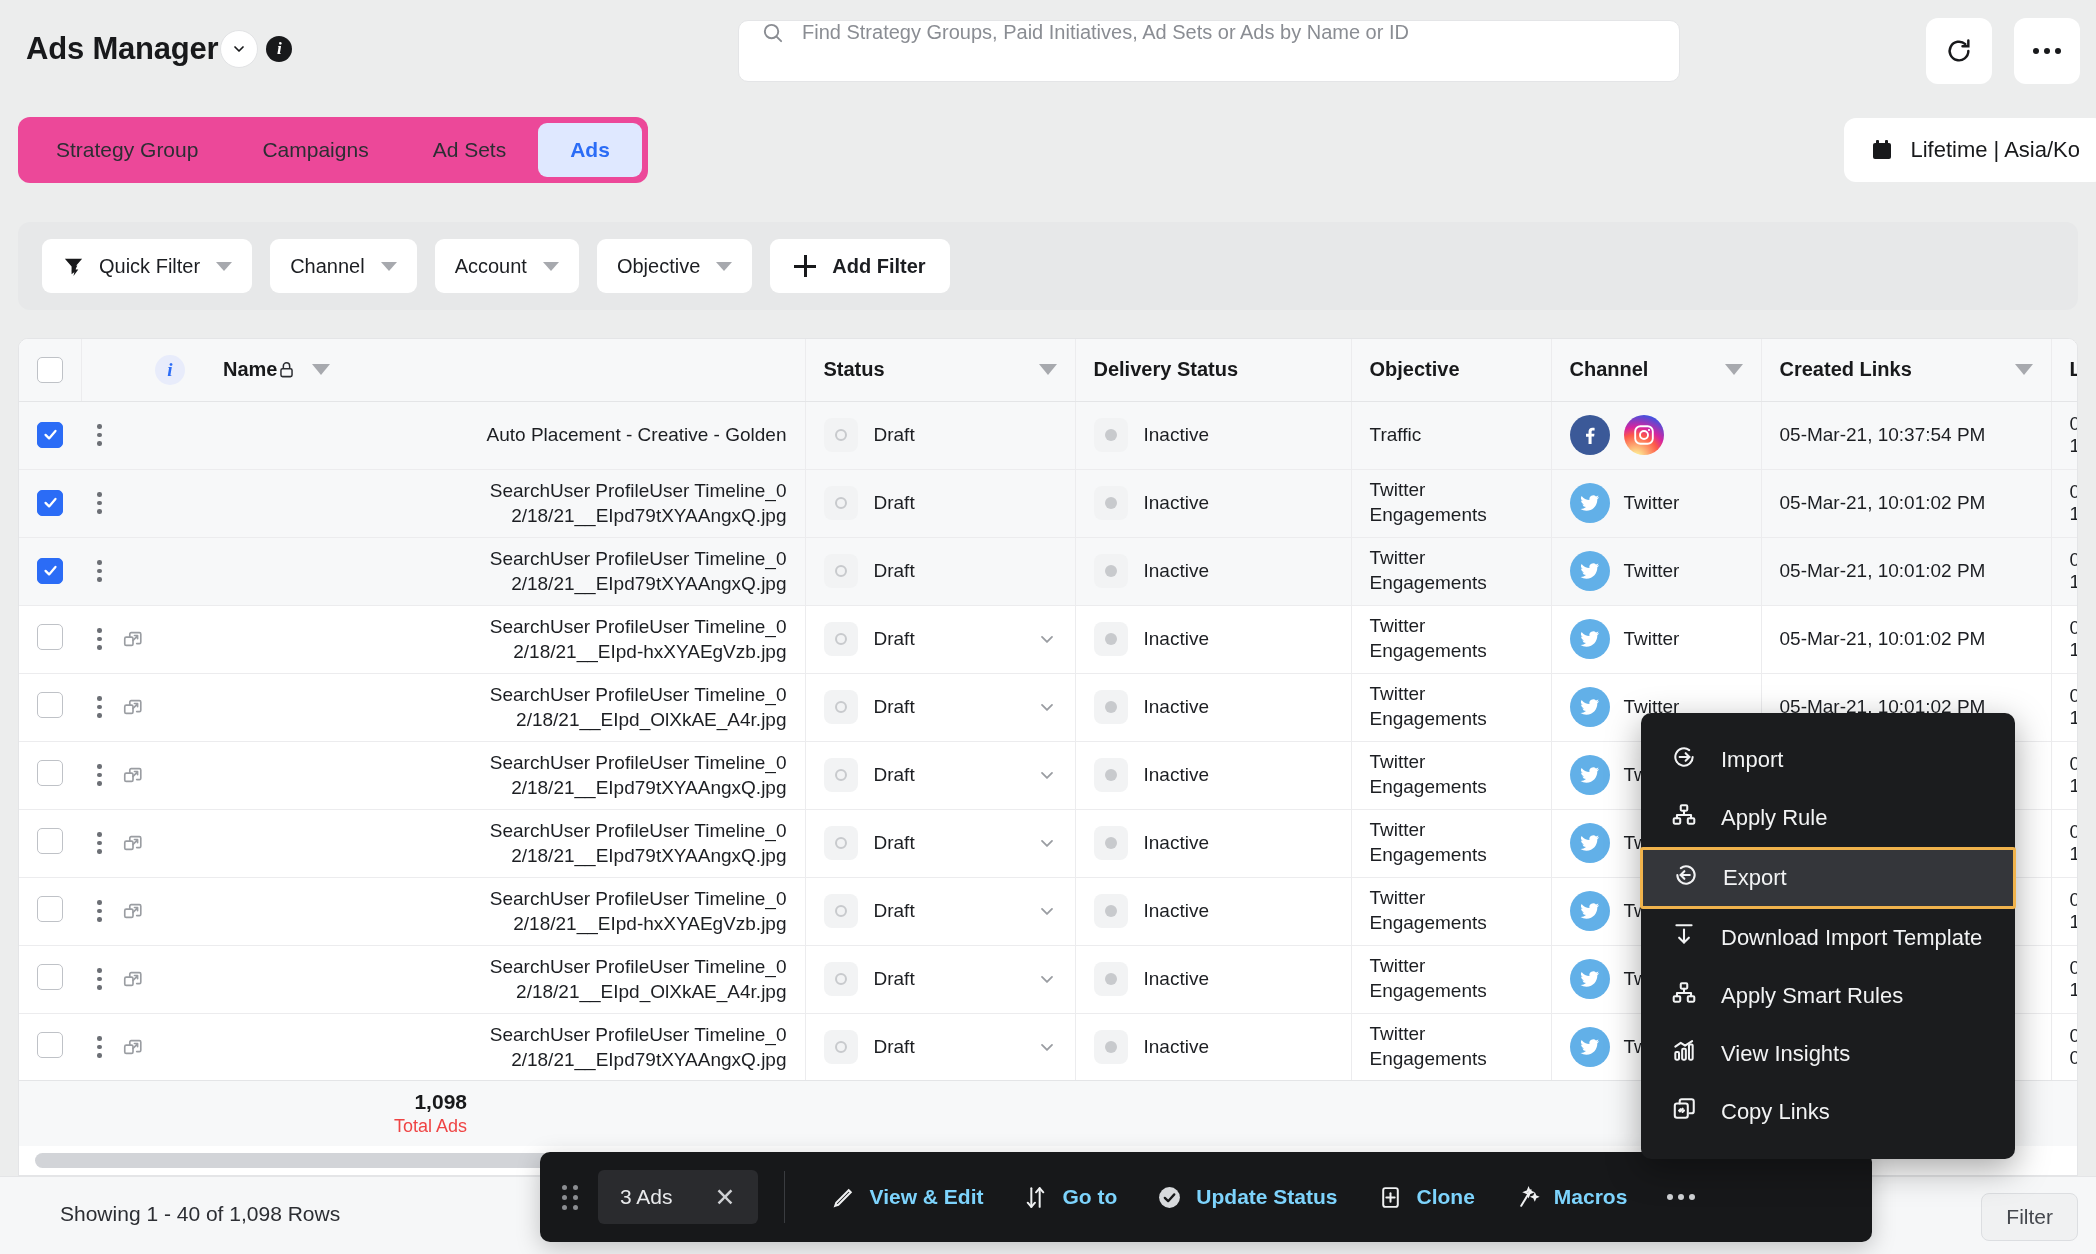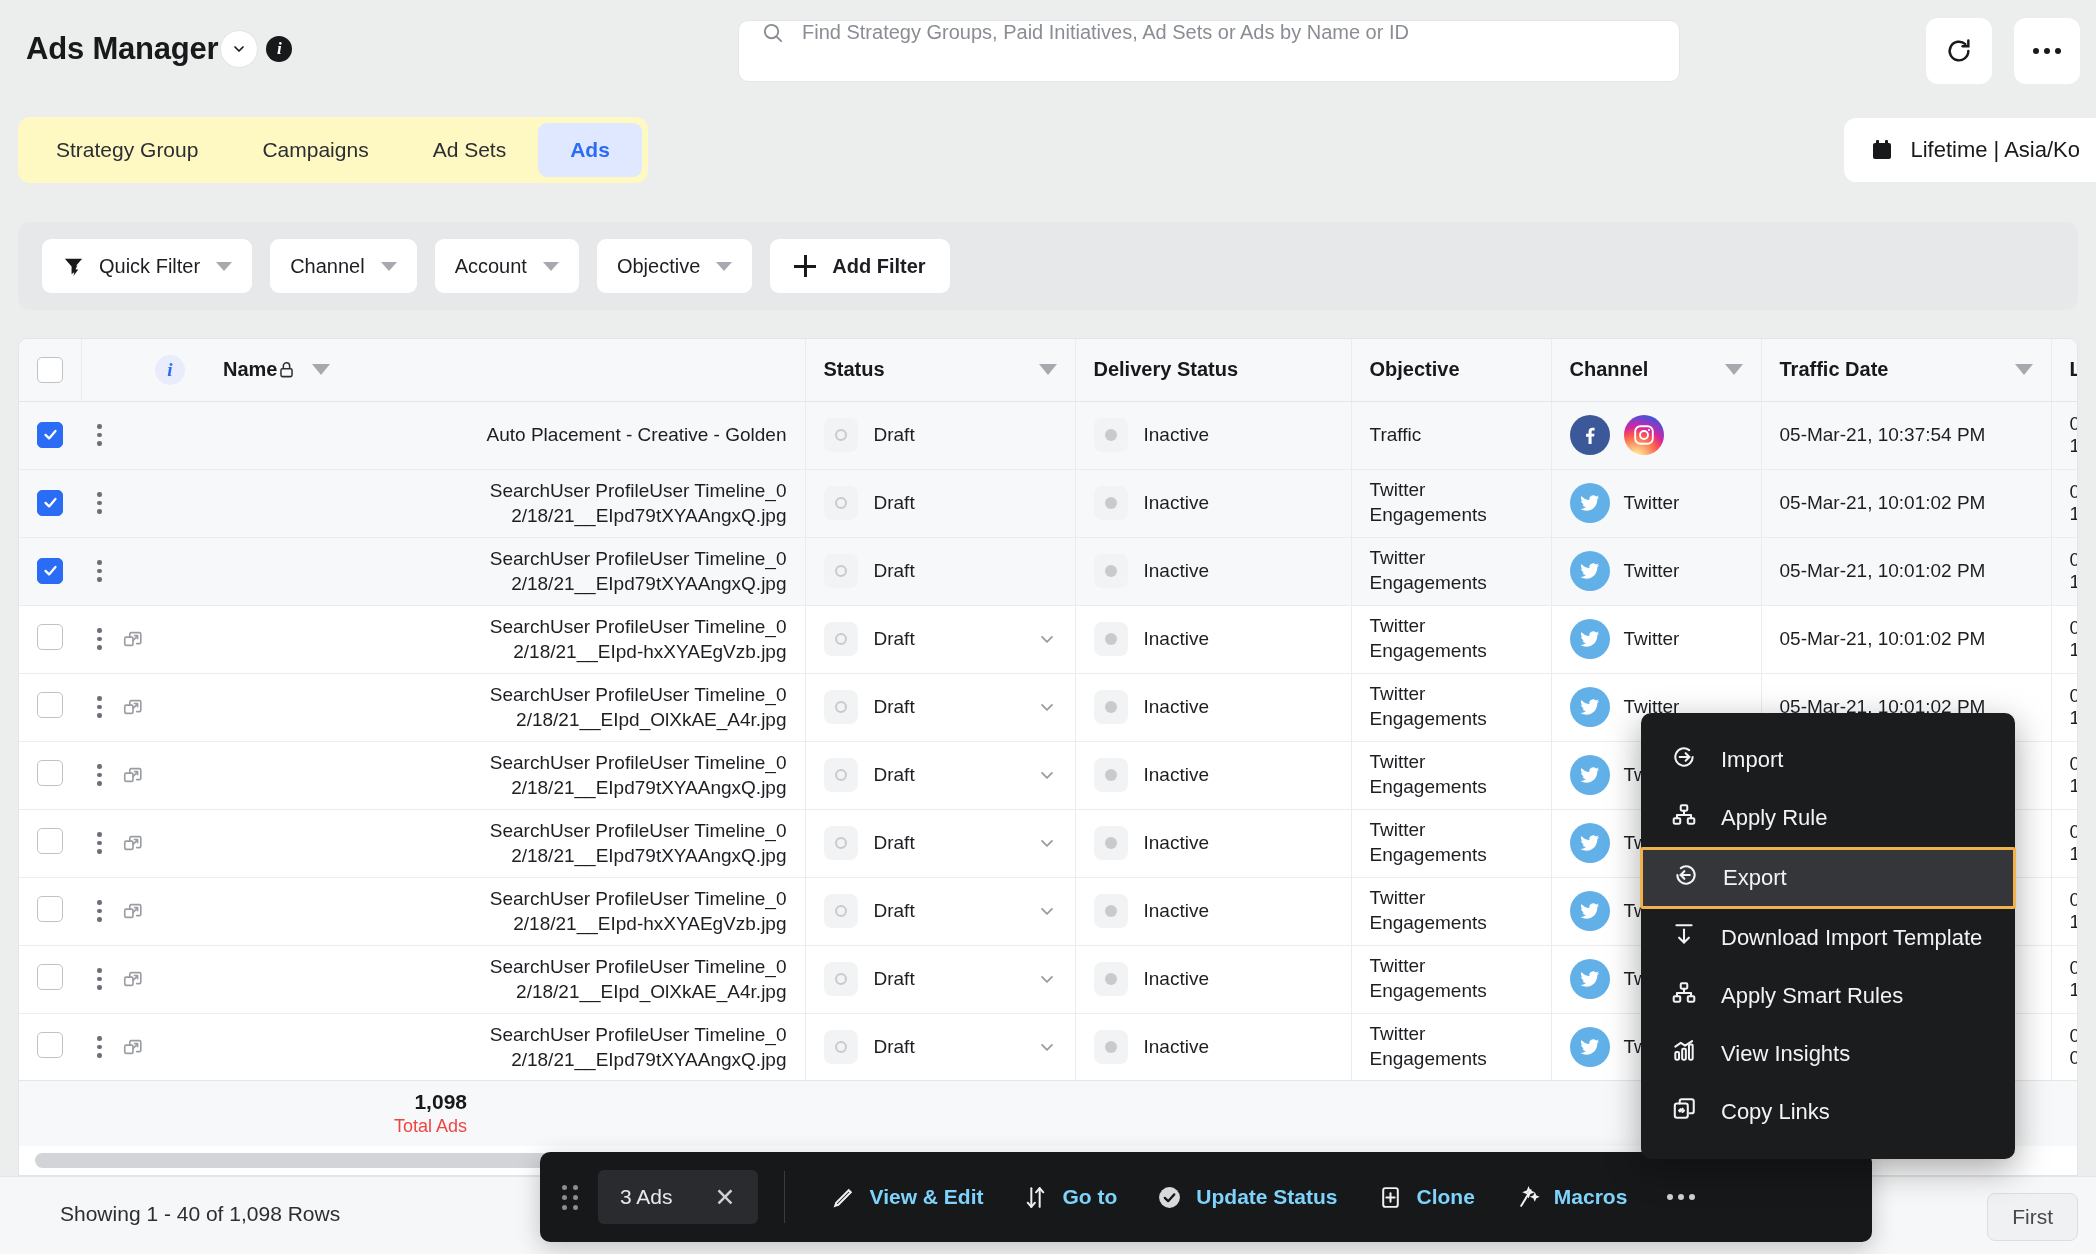--- a/index.html
+++ b/index.html
@@ -49,21 +49,21 @@
   }
   .icon-btn.refresh { right: 104px; }
   .icon-btn.more { right: 16px; }
   .icon-btn svg { width: 28px; height: 28px; }
   .dots-h { display: flex; gap: 5px; }
   .dots-h i { width: 6px; height: 6px; border-radius: 50%; background: #18191b; display: block; }
 
   
   .tabs {
     position: absolute; left: 18px; top: 117px; height: 66px;
-    background: #fef9c3; border-radius: 12px;
+    background: #ec4899; border-radius: 12px;
     display: flex; align-items: center; padding: 6px;
   }
   .tab {
     height: 54px; padding: 0 32px; border-radius: 9px;
     display: flex; align-items: center; justify-content: center;
     font-size: 21px; color: #2c2e33; white-space: nowrap;
   }
   .tab.active { background: #dfe8ff; color: #2b6cf6; font-weight: 700; }
 
   .daterange {
@@ -377,21 +377,21 @@
           </th>
           <th class="c-chan">
             <div class="th-inner">
               <span>Channel</span>
               <span class="spacer"></span>
               <span class="th-caret"></span>
             </div>
           </th>
           <th class="c-cdate">
             <div class="th-inner">
-              <span>Traffic Date</span>
+              <span>Created Links</span>
               <span class="spacer"></span>
               <span class="th-caret"></span>
             </div>
           </th>
           <th class="c-ldate">
             <div class="th-inner">
                 <span>Las</span>
               </div>
           </th>
         </tr>
@@ -942,21 +942,21 @@
       <div class="tot-lbl">Total Ads</div>
     </div>
   </div>
 
   <div class="hscroll">
     <div class="hscroll-thumb"></div>
   </div>
 
   <div class="footer">
     <div class="showing">Showing 1 - 40 of 1,098 Rows</div>
-    <div class="firstbtn">First</div>
+    <div class="firstbtn">Filter</div>
   </div>
 
   <div class="actionbar">
     <span class="grip">
         <i></i>
         <i></i>
         <i></i>
         <i></i>
         <i></i>
         <i></i>

